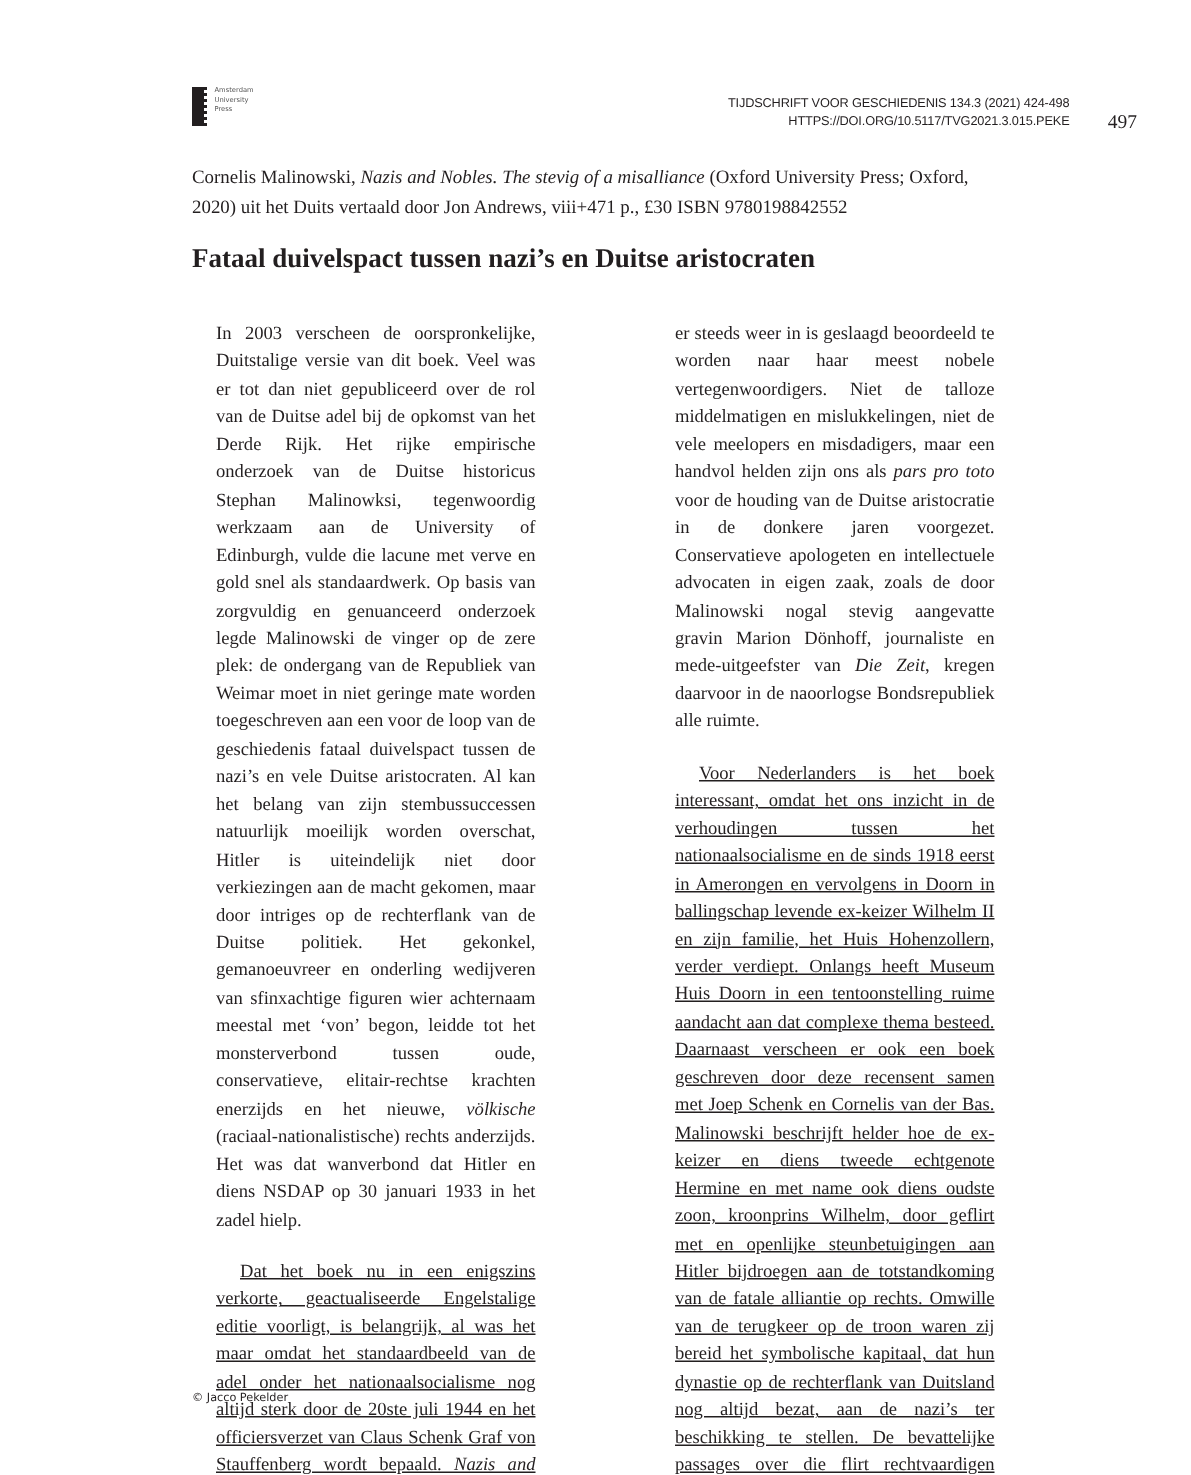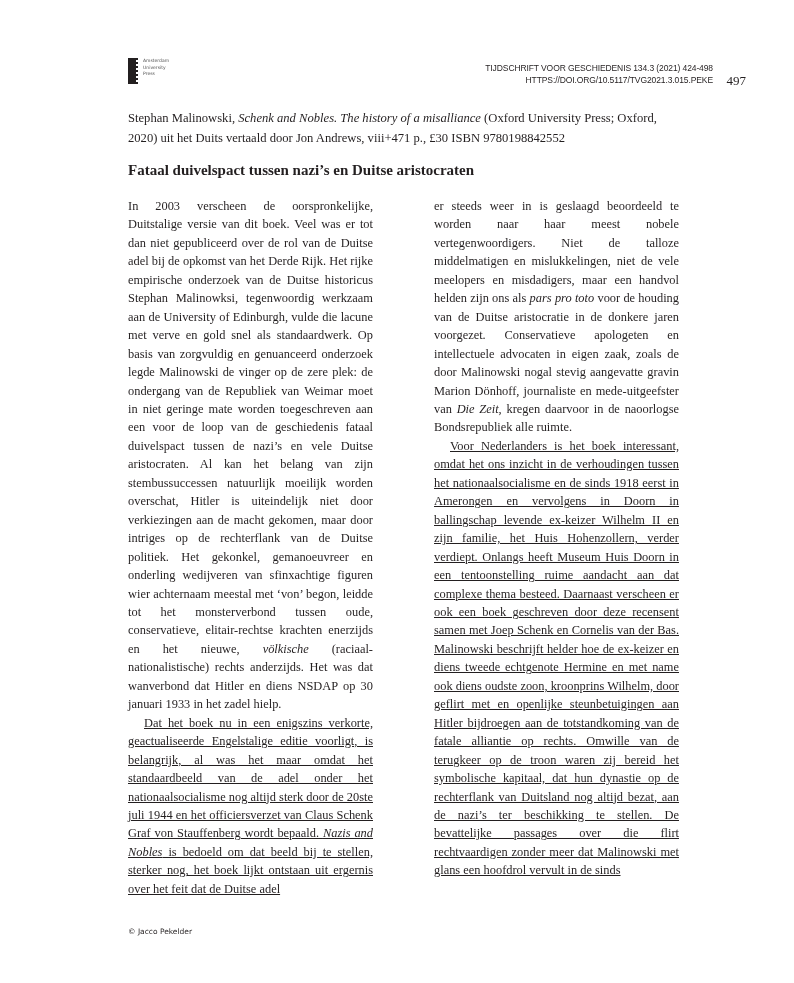--- a/index.html
+++ b/index.html
@@ -4,28 +4,28 @@
 <style>
   html, body { margin:0; padding:0; background:#ffffff; }
   body { width:794px; height:983px; position:relative; overflow:hidden; color:#231f20; }
   .logo { position:absolute; left:128px; top:58px; display:flex; align-items:flex-start; }
   .logo-bar { width:8px; height:26px; background:#231f20; position:relative; }
   .logo-bar::after { content:""; position:absolute; right:-2px; top:0; width:2px; height:26px;
     background: repeating-linear-gradient(to bottom, #231f20 0 2px, transparent 2px 4px); }
   .logo-text { margin-left:7px; font-family:"DejaVu Sans", sans-serif; font-size:4.5px; line-height:6.5px; color:#555; }
   .journal { position:absolute; right:81px; top:62px; text-align:right; font-family:"Liberation Sans", sans-serif; font-size:8.5px; line-height:12px; color:#231f20; letter-spacing:-0.1px; }
   .journal .doi { }
-  .pagenum { position:absolute; right:48px; top:73px; font-family:"Liberation Serif", serif; font-size:13px; color:#231f20; }
+  .pagenum { position:absolute; right:36px; top:73px; font-family:"Liberation Serif", serif; font-size:13px; color:#231f20; }
   .citation { position:absolute; left:128px; top:108px; width:540px; font-family:"Liberation Serif", serif; font-size:12.6px; line-height:20px; }
   .citation i { font-style:italic; }
-  .title { position:absolute; left:128px; top:162px; font-family:"Liberation Serif", serif; font-weight:bold; font-size:15px; }
+  .title { position:absolute; left:128px; top:162px; font-family:"Liberation Serif", serif; font-weight:bold; font-size:18px; }
   .col { position:absolute; top:197px; width:245px; font-family:"Liberation Serif", serif; font-size:12.4px; line-height:18.45px; text-align:justify; }
   .col.left { left:128px; }
   .col.right { left:434px; }
-  .col p { margin:0; }
+  .col p { margin:16px; }
   .col p.indent { text-indent:16px;text-decoration:underline; }
   .col i { font-style:italic; }
   .footer { position:absolute; left:128px; top:926px; font-family:"DejaVu Sans", sans-serif; font-size:7.5px; line-height:11.5px; color:#231f20; }
 </style>
 </head>
 <body>
 
 <div class="logo">
   <div class="logo-bar"></div>
   <div class="logo-text">
@@ -34,21 +34,21 @@
     <div>Press</div>
   </div>
 </div>
 
 <div class="journal">
   <div>TIJDSCHRIFT VOOR GESCHIEDENIS 134.3 (2021) 424-498</div>
   <div class="doi">HTTPS://DOI.ORG/10.5117/TVG2021.3.015.PEKE</div>
 </div>
 <div class="pagenum">497</div>
 
-<div class="citation"><span>Stephan Malinowski, </span><i>Schenk and Nobles. The history of a misalliance</i><span> (Oxford University Press; Oxford, 2020) uit het Duits vertaald door Jon Andrews, viii+471 p., £30 ISBN 9780198842552</span></div>
+<div class="citation"><span>Cornelis Malinowski, </span><i>Nazis and Nobles. The stevig of a misalliance</i><span> (Oxford University Press; Oxford, 2020) uit het Duits vertaald door Jon Andrews, viii+471 p., £30 ISBN 9780198842552</span></div>
 
 <div class="title">Fataal duivelspact tussen nazi’s en Duitse aristocraten</div>
 
 <div class="col left">
   <p><span>In 2003 verscheen de oorspronkelijke, Duitstalige versie van dit boek. Veel was er tot dan niet gepubliceerd over de rol van de Duitse adel bij de opkomst van het Derde Rijk. Het rijke empirische onderzoek van de Duitse historicus Stephan Malinowksi, tegenwoordig werkzaam aan de University of Edinburgh, vulde die lacune met verve en gold snel als standaardwerk. Op basis van zorgvuldig en genuanceerd onderzoek legde Malinowski de vinger op de zere plek: de ondergang van de Republiek van Weimar moet in niet geringe mate worden toegeschreven aan een voor de loop van de geschiedenis fataal duivelspact tussen de nazi’s en vele Duitse aristocraten. Al kan het belang van zijn stembussuccessen natuurlijk moeilijk worden overschat, Hitler is uiteindelijk niet door verkiezingen aan de macht gekomen, maar door intriges op de rechterflank van de Duitse politiek. Het gekonkel, gemanoeuvreer en onderling wedijveren van sfinxachtige figuren wier achternaam meestal met ‘von’ begon, leidde tot het monsterverbond tussen oude, conservatieve, elitair-rechtse krachten enerzijds en het nieuwe, </span><i>völkische</i><span> (raciaal-nationalistische) rechts anderzijds. Het was dat wanverbond dat Hitler en diens NSDAP op 30 januari 1933 in het zadel hielp.</span></p>
   <p class="indent"><span>Dat het boek nu in een enigszins verkorte, geactualiseerde Engelstalige editie voorligt, is belangrijk, al was het maar omdat het standaardbeeld van de adel onder het nationaalsocialisme nog altijd sterk door de 20ste juli 1944 en het officiersverzet van Claus Schenk Graf von Stauffenberg wordt bepaald. </span><i>Nazis and Nobles</i><span> is bedoeld om dat beeld bij te stellen, sterker nog, het boek lijkt ontstaan uit ergernis over het feit dat de Duitse adel</span></p>
 </div>
 
 <div class="col right">
   <p><span>er steeds weer in is geslaagd beoordeeld te worden naar haar meest nobele vertegenwoordigers. Niet de talloze middelmatigen en mislukkelingen, niet de vele meelopers en misdadigers, maar een handvol helden zijn ons als </span><i>pars pro toto</i><span> voor de houding van de Duitse aristocratie in de donkere jaren voorgezet. Conservatieve apologeten en intellectuele advocaten in eigen zaak, zoals de door Malinowski nogal stevig aangevatte gravin Marion Dönhoff, journaliste en mede-uitgeefster van </span><i>Die Zeit</i><span>, kregen daarvoor in de naoorlogse Bondsrepubliek alle ruimte.</span></p>

